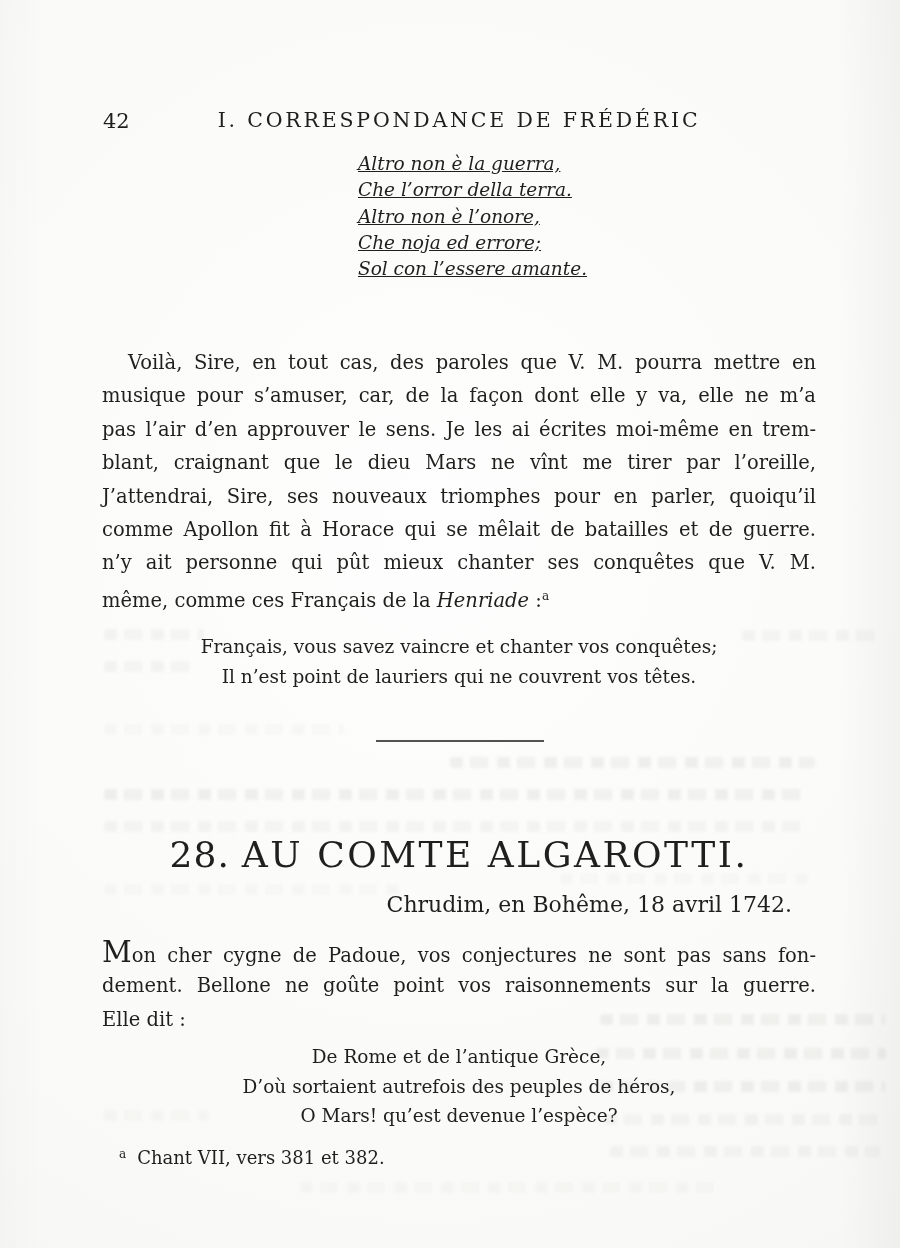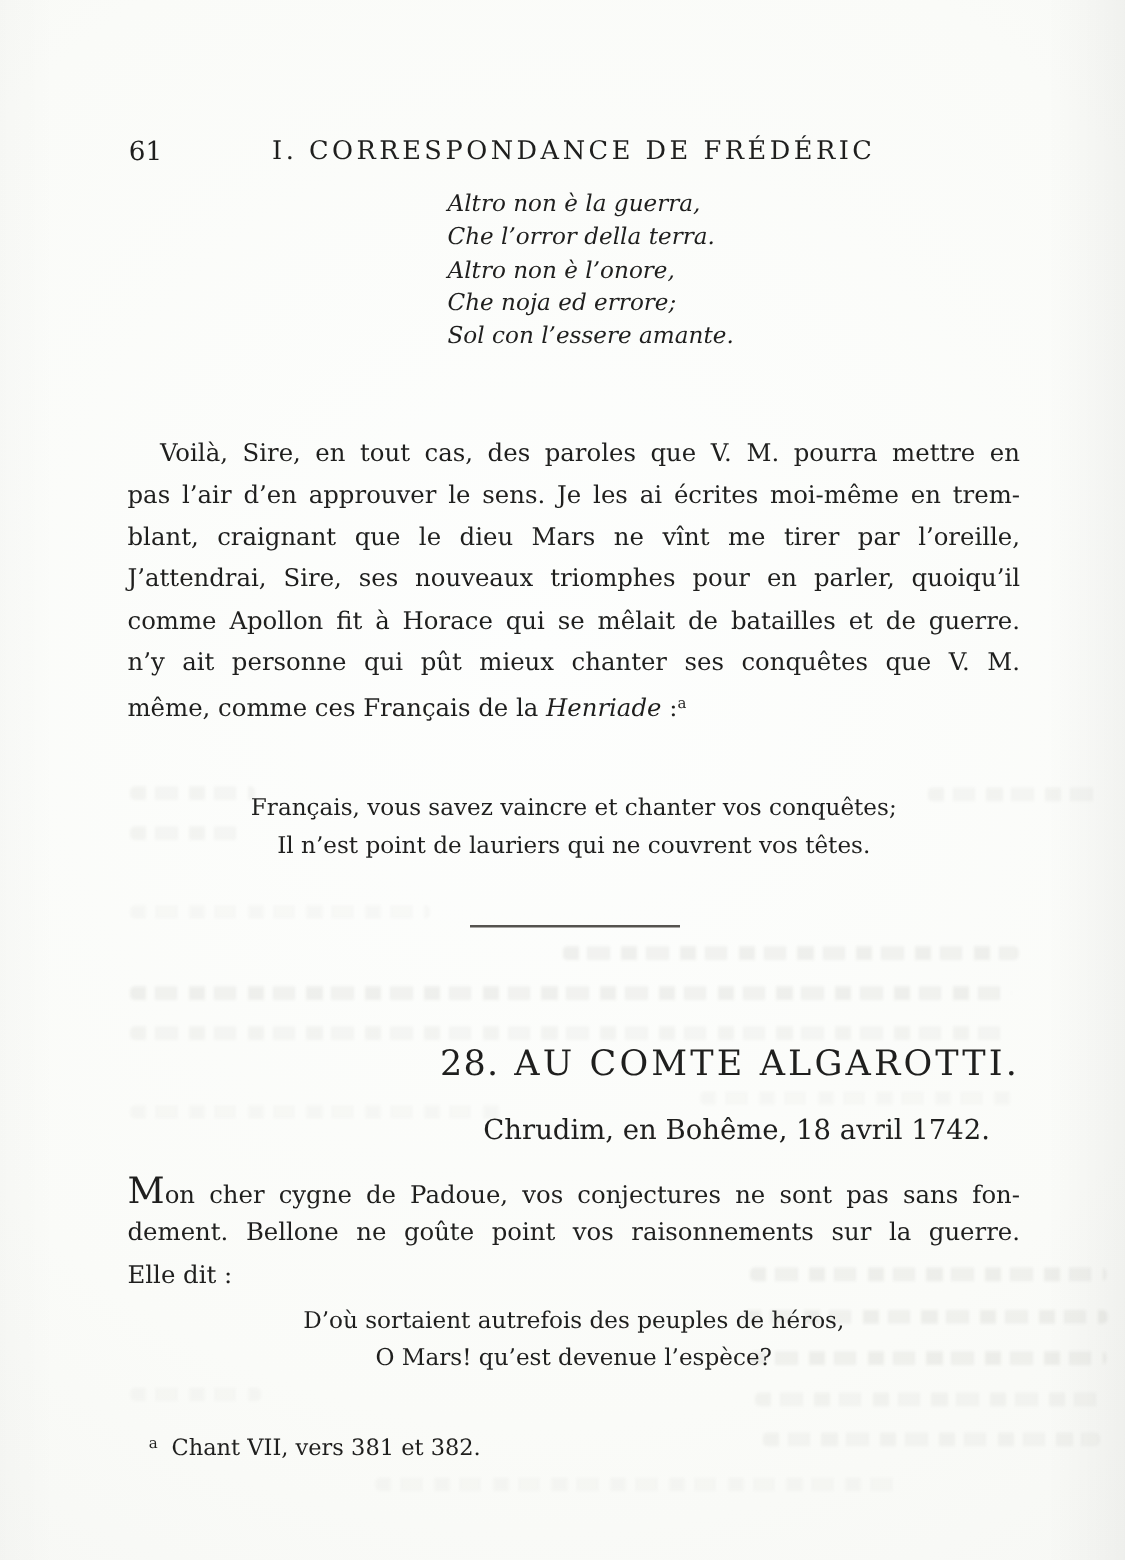--- a/index.html
+++ b/index.html
@@ -6,34 +6,34 @@
   .page{
     position:relative;width:900px;height:1248px;overflow:hidden;
     font-family:"DejaVu Serif","Liberation Serif",serif;color:#1f1f1e;
     background:
       linear-gradient(to right, rgba(0,0,0,0.015), rgba(0,0,0,0) 5%, rgba(0,0,0,0) 93%, rgba(0,0,0,0.035)),
       radial-gradient(120% 90% at 48% 42%, #fdfefd 0%, #fafbf8 55%, #f4f5f2 100%);
   }
   .pagenum{position:absolute;left:103px;top:109px;font-size:21px;}
   .running-header{position:absolute;left:102px;top:108px;width:714px;text-align:center;
     font-size:20.5px;letter-spacing:2.8px;white-space:nowrap;}
-  .poem-it{position:absolute;left:358px;top:151px;font-style:italic;font-size:18.5px;line-height:26.3px;}
+  .poem-it{position:absolute;left:358px;top:151px;font-style:italic;font-size:18.5px;line-height:26.3px;text-decoration:underline;}
   .para{position:absolute;left:102px;width:714px;font-size:19.5px;line-height:33.4px;}
   .para1{top:346px;}
   .para2{top:936px;}
   .jline{text-align:justify;text-align-last:justify;height:33.4px;}
   .indent{text-indent:26px;}
   .plainline{text-align:left;}
   .it{font-style:italic;}
   .sup{font-size:12px;vertical-align:7px;}
   .couplet{position:absolute;left:102px;width:714px;top:632px;text-align:center;
     font-size:18.5px;line-height:29.5px;}
   .rule{position:absolute;left:376px;top:740px;width:168px;height:2px;background:#55534f;}
-  .section-heading{position:absolute;left:102px;width:714px;top:834px;text-align:right;
-    font-size:28px;white-space:nowrap;}
+  .section-heading{position:absolute;left:102px;width:714px;top:834px;text-align:center;
+    font-size:36px;white-space:nowrap;}
   .sec-num{margin-right:12px;letter-spacing:1px;}
   .sec-title{letter-spacing:2.5px;}
   .dateline{position:absolute;left:102px;width:690px;top:892px;text-align:right;font-size:22px;}
   .lettrine{font-size:29px;}
   .verse2{position:absolute;left:102px;width:714px;top:1042px;text-align:center;
     font-size:18.5px;line-height:29.6px;}
   .footnote{position:absolute;left:119px;top:1147px;font-size:18px;}
   .footnote .sup{margin-right:11px;vertical-align:6px;}
   
   .ghost{position:absolute;height:11px;border-radius:4px;filter:blur(1.4px);opacity:.75;
@@ -62,33 +62,34 @@
     <div class="ghost softer" style="left:104px;top:884px;width:300px;"></div>
     <div class="ghost" style="left:600px;top:1014px;width:285px;"></div>
     <div class="ghost" style="left:596px;top:1048px;width:290px;"></div>
     <div class="ghost" style="left:600px;top:1081px;width:285px;"></div>
     <div class="ghost soft" style="left:604px;top:1114px;width:280px;"></div>
     <div class="ghost softer" style="left:104px;top:1110px;width:105px;"></div>
     <div class="ghost soft" style="left:610px;top:1146px;width:270px;"></div>
     <div class="ghost softer" style="left:300px;top:1182px;width:420px;"></div>
   </div>
 
-  <div class="pagenum">61</div>
+  <div class="pagenum">42</div>
   <div class="running-header">I.  CORRESPONDANCE DE FRÉDÉRIC</div>
 
   <div class="poem-it">
     <div>Altro non è la guerra,</div>
     <div>Che l’orror della terra.</div>
     <div>Altro non è l’onore,</div>
     <div>Che noja ed errore;</div>
     <div>Sol con l’essere amante.</div>
   </div>
 
   <div class="para para1">
     <div class="jline indent">Voilà, Sire, en tout cas, des paroles que V. M. pourra mettre en</div>
+    <div class="jline">musique pour s’amuser, car, de la façon dont elle y va, elle ne m’a</div>
     <div class="jline">pas l’air d’en approuver le sens. Je les ai écrites moi-même en trem-</div>
     <div class="jline">blant, craignant que le dieu Mars ne vînt me tirer par l’oreille,</div>
     <div class="jline">J’attendrai, Sire, ses nouveaux triomphes pour en parler, quoiqu’il</div>
     <div class="jline">comme Apollon fit à Horace qui se mêlait de batailles et de guerre.</div>
     <div class="jline">n’y ait personne qui pût mieux chanter ses conquêtes que V. M.</div>
     <div class="plainline"><span>même, comme ces Français de la </span><span class="it">Henriade</span><span> :</span><span class="sup">a</span></div>
   </div>
 
   <div class="couplet">
     <div>Français, vous savez vaincre et chanter vos conquêtes;</div>
@@ -103,20 +104,21 @@
 
   <div class="dateline">Chrudim, en Bohême, 18 avril 1742.</div>
 
   <div class="para para2">
     <div class="jline"><span class="lettrine">M</span><span>on cher cygne de Padoue, vos conjectures ne sont pas sans fon-</span></div>
     <div class="jline">dement. Bellone ne goûte point vos raisonnements sur la guerre.</div>
     <div class="plainline">Elle dit :</div>
   </div>
 
   <div class="verse2">
+    <div>De Rome et de l’antique Grèce,</div>
     <div>D’où sortaient autrefois des peuples de héros,</div>
     <div>O Mars! qu’est devenue l’espèce?</div>
   </div>
 
   <div class="footnote">
     <span class="sup">a</span><span>Chant VII, vers 381 et 382.</span>
   </div>
 
 </div>
 

